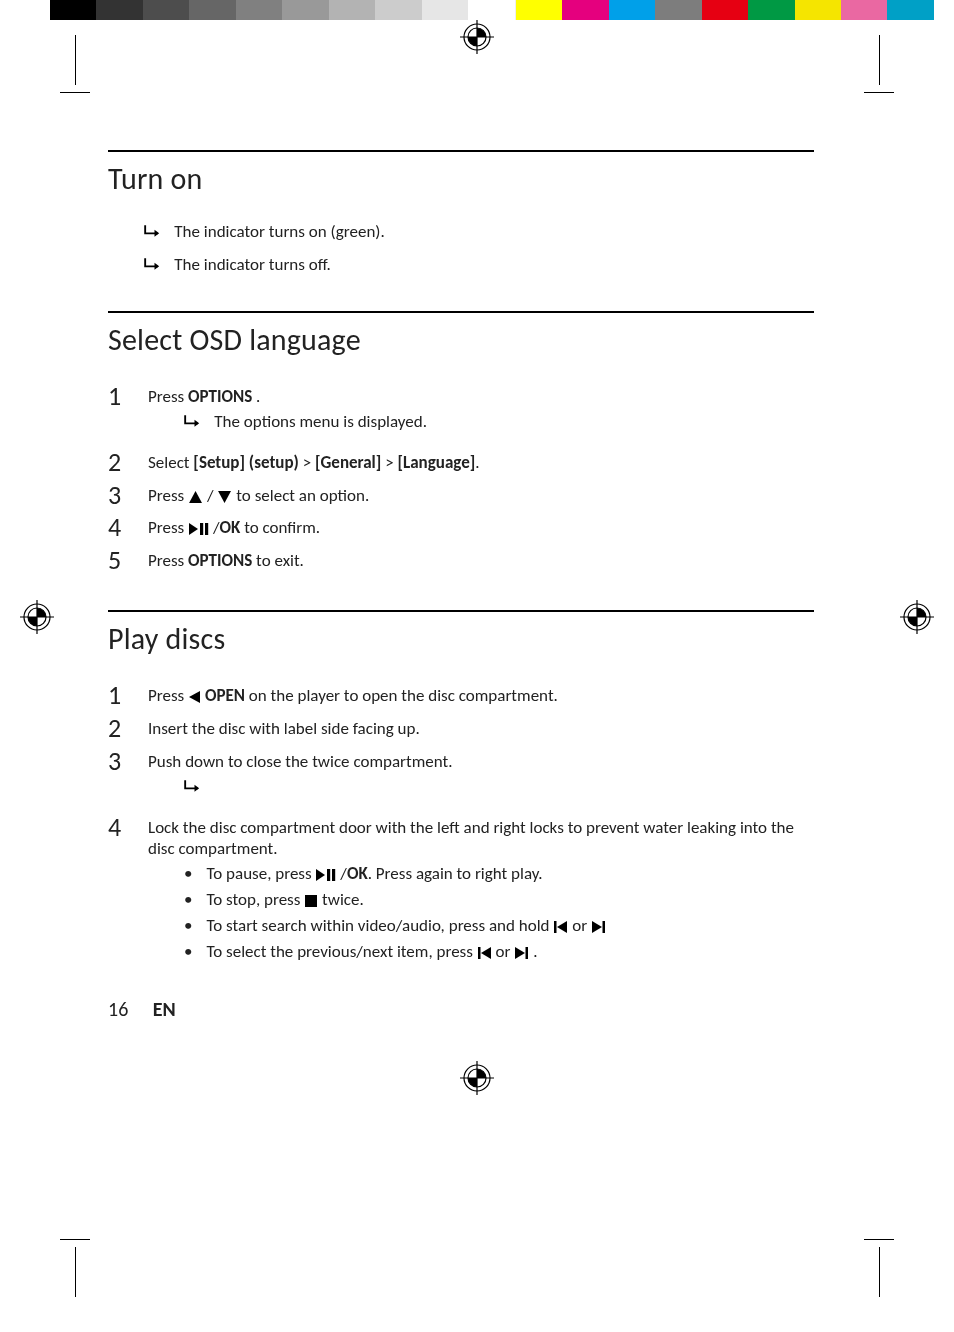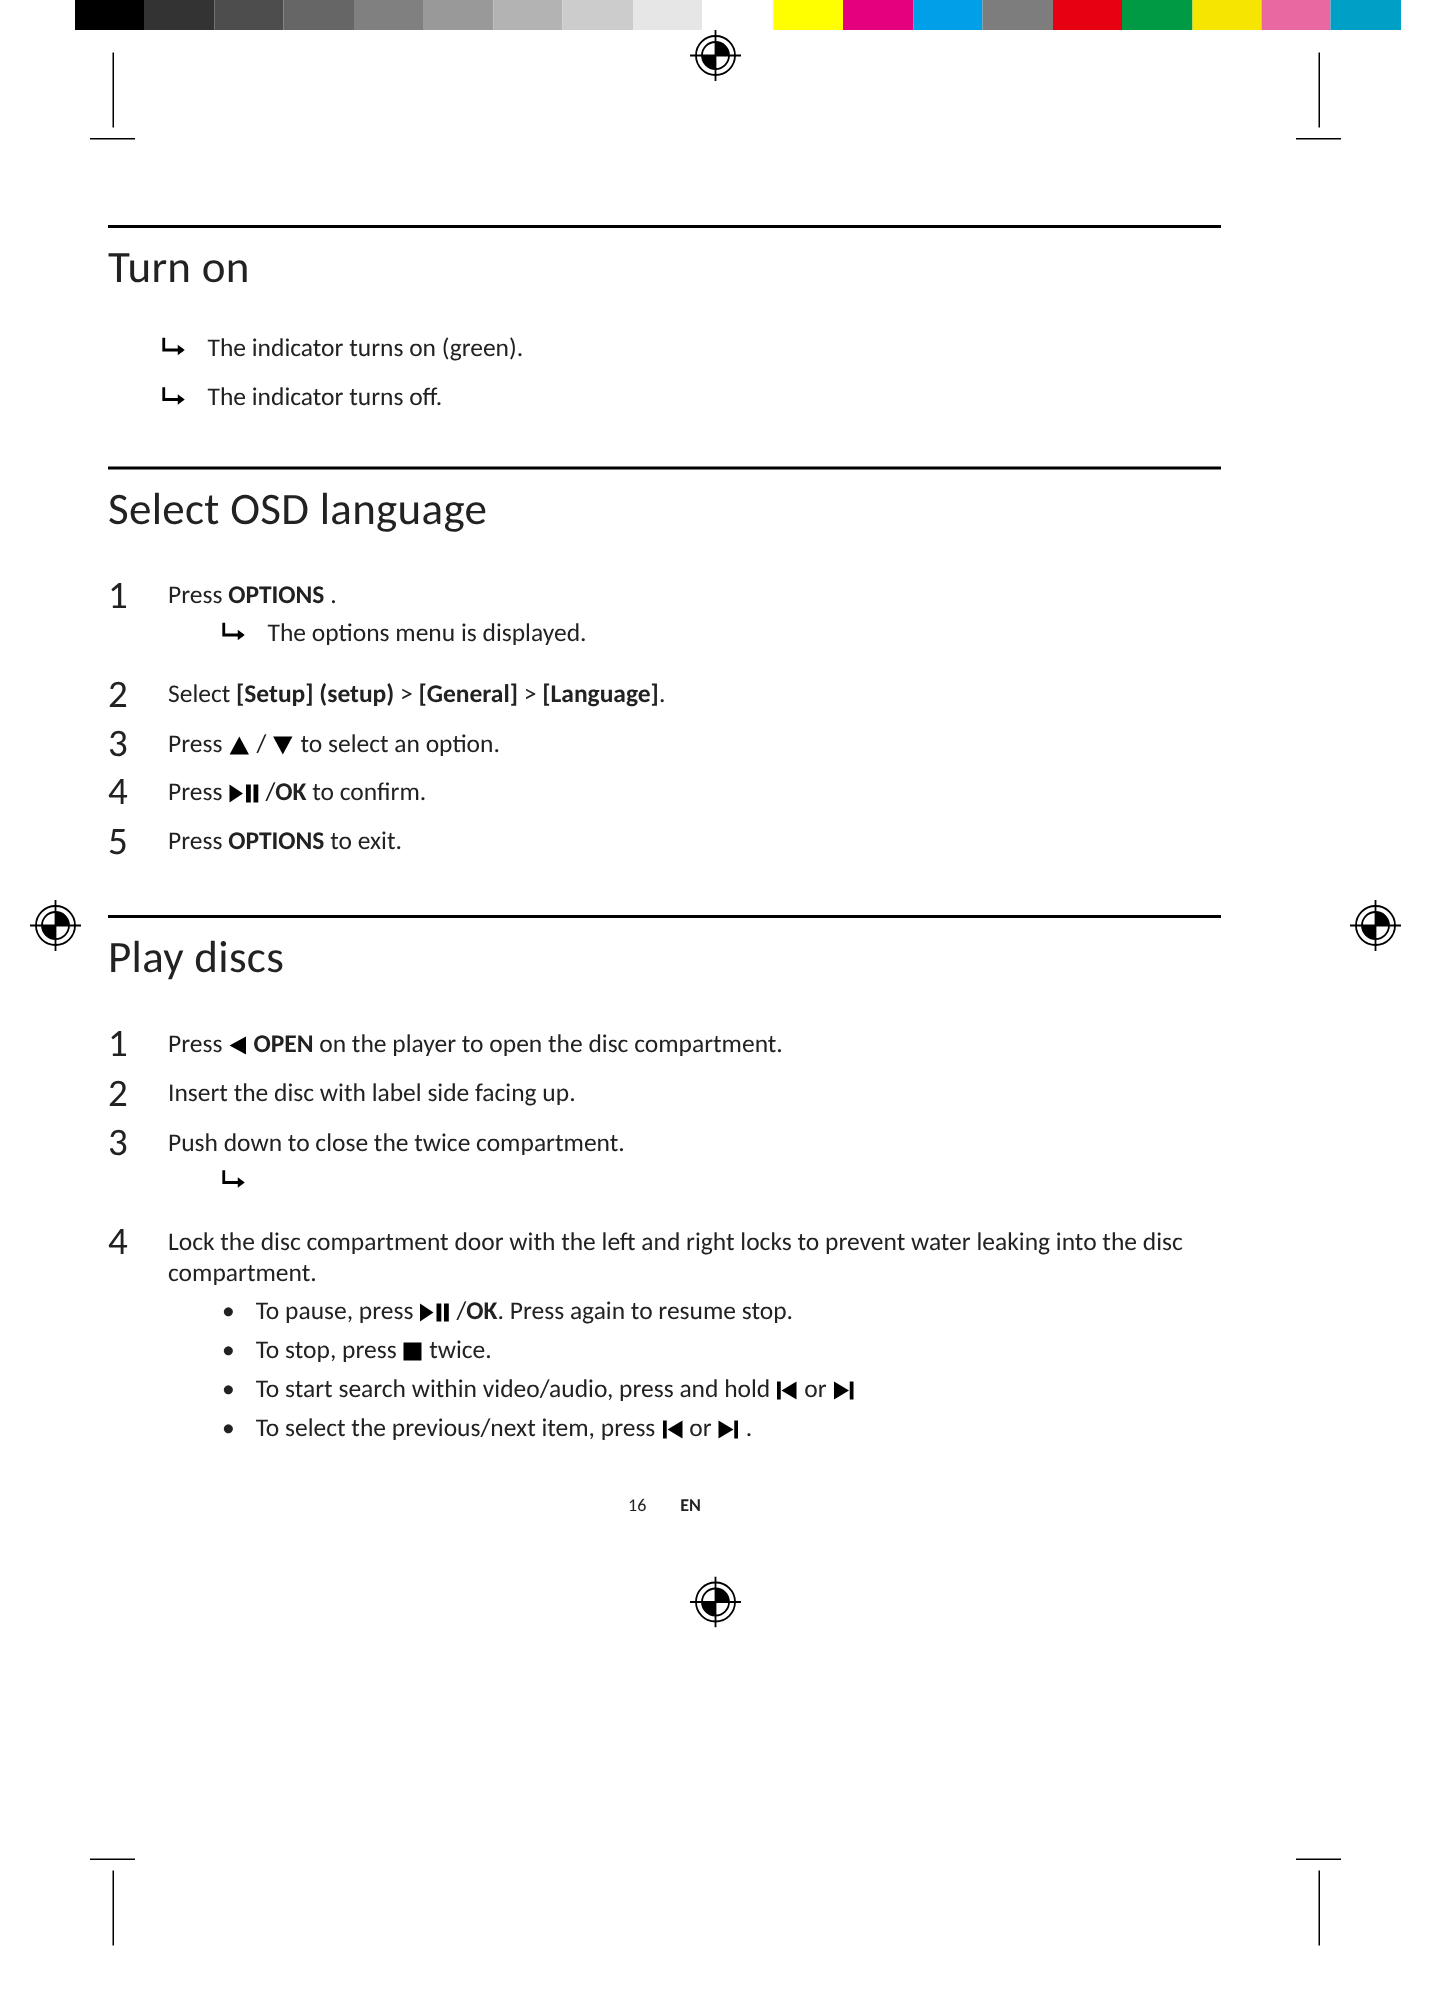--- a/index.html
+++ b/index.html
@@ -12,36 +12,37 @@
     background: #fff;
     width: 954px;
   }
   .colorbar { display: flex; height: 20px; margin: 0 20px 0 50px; }
   .colorbar div { flex: 1; }
   .reg-mark { display:inline-block; position:relative; width:34px; height:34px; }
   .reg-mark svg { width:34px; height:34px; }
   .page {
     padding: 90px 140px 40px 72px;
     position: relative;
+    margin-left: 36px;
   }
   .section-rule { border-top: 2px solid #000; margin-bottom: 8px; }
   h2 { font-weight: 400; font-size: 30px; margin: 6px 0 24px 0; letter-spacing: 0.2px; }
   p { margin: 6px 0; font-size: 17px; line-height: 1.45; }
   .result { display: flex; gap: 14px; margin: 4px 0 12px 36px; font-size: 17px; }
   .result .arrow { flex: 0 0 auto; }
   ol.steps { list-style: none; padding: 0; margin: 10px 0 0 0; }
   ol.steps > li { display: flex; gap: 18px; margin: 4px 0; }
   ol.steps .num { font-size: 26px; font-weight: 400; width: 22px; flex:0 0 22px; line-height:1.1; }
   ol.steps .body { font-size: 17px; padding-top: 4px; flex:1; }
   ul.bullets { list-style: none; padding: 0; margin: 4px 0 0 36px; }
   ul.bullets li { font-size: 17px; margin: 3px 0; display:flex; gap:14px; }
   ul.bullets li::before { content:"•"; }
   .b { font-weight: 600; }
   .icon { display:inline-block; vertical-align: -2px; }
-  .footer { margin-top: 30px; font-size:12px;text-align:center; }
+  .footer { margin-top: 30px; font-size:20px; }
   .footer .pn { margin-right: 20px; }
   .footer .lang { font-weight:600; }
   .reg-top, .reg-bot { text-align:center; height:40px; }
   .side-reg-l, .side-reg-r { position:absolute; top:600px; }
   .side-reg-l { left:20px; }
   .side-reg-r { right:20px; }
   .crop-edge-l, .crop-edge-r { position:absolute; width:30px; }
   .crop-edge-l { left:60px; } .crop-edge-r { right:60px; }
   .crop-side-top { height:50px; top:35px; }
   .crop-side-bot { height:50px; bottom:35px; }
@@ -250,21 +251,21 @@
         <span class="num">4</span>
         <div class="body">
       <span>Lock the disc compartment door with the left and right locks to prevent water leaking into the disc compartment.</span>
       <ul class="bullets">
         <li>
               <span>
           <span>To pause, press </span>
           <span class="icon"><svg class="inline" viewBox="0 0 21 14">
                     <use href="#i-playpause"></use>
                   </svg></span>
-          <span> /</span><span class="b">OK</span><span>. Press again to resume stop.</span>
+          <span> /</span><span class="b">OK</span><span>. Press again to right play.</span>
         </span>
             </li>
         <li>
               <span>
           <span>To stop, press </span>
           <span class="icon"><svg class="inline" viewBox="0 0 14 14">
                     <use href="#i-stop"></use>
                   </svg></span>
           <span> twice.</span>
         </span>

